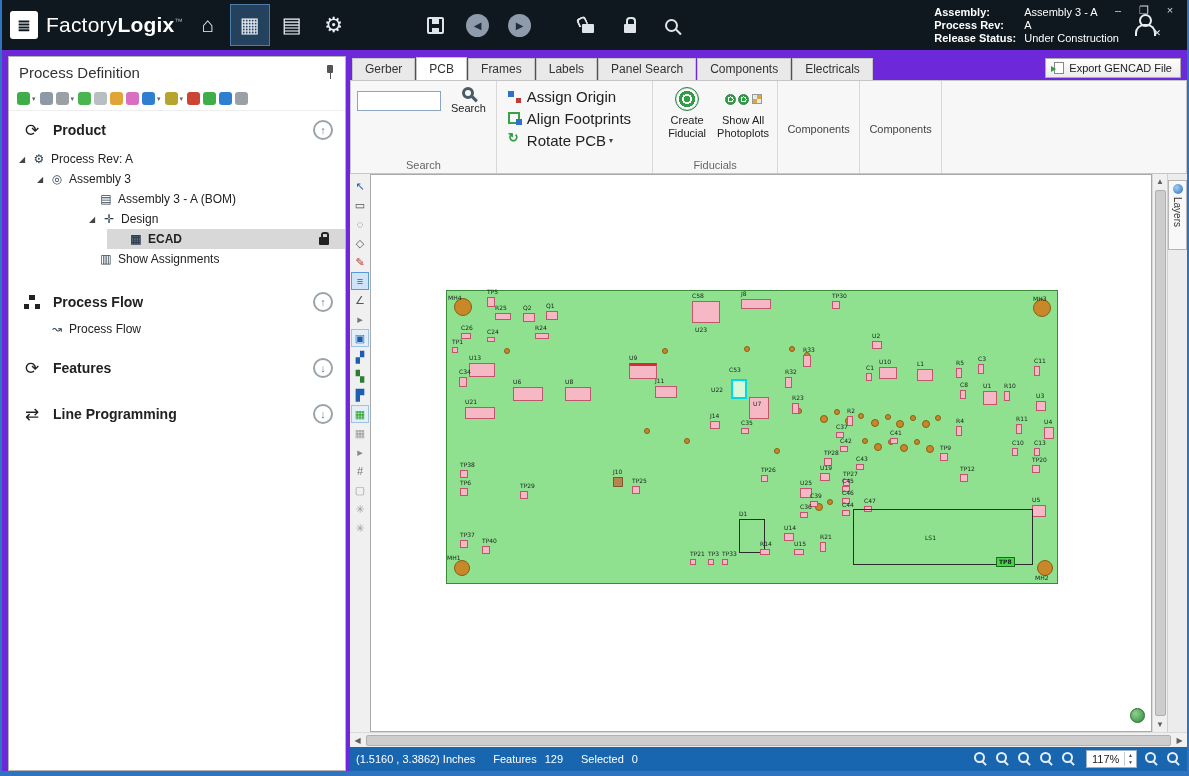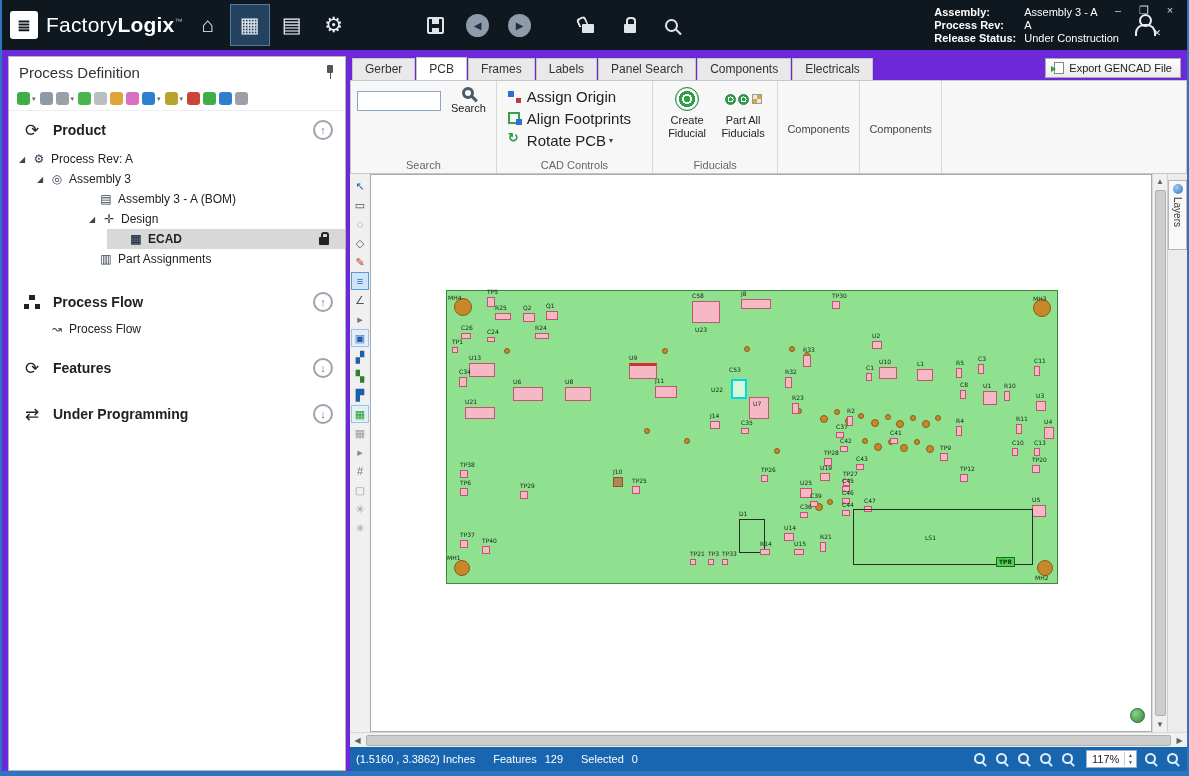--- a/index.html
+++ b/index.html
@@ -133,21 +133,21 @@
   .hthumb { height:11px; flex:1; margin:0 1px; background:#cdcdcd; border:1px solid #b0b0b0; border-radius:2px; }
   .layers-strip { width:20px; background:#ececec; position:relative; border-left:1px solid #d0d0d0; }
   .layers-tab { position:absolute; top:6px; left:0; width:19px; height:70px; background:#f8f8f8; border:1px solid #b5b5b5; display:flex; flex-direction:column; align-items:center; padding-top:3px; }
   .layers-ball { width:10px; height:10px; border-radius:50%; background:radial-gradient(circle at 35% 35%, #9ecdf2, #2a6fc2); margin-bottom:3px; flex:none; }
   .layers-txt { writing-mode:vertical-rl; font-size:10px; color:#333; }
 
   
   .statusbar { height:24px; background:#1866b0; color:#fff; display:flex; align-items:center; font-size:11px; padding:0 6px; }
   .sb-gap { margin-left:18px; }
   .sb-val { margin-left:8px; }
-  .sb-right { margin-left:auto; display:flex; align-items:center; }
+  .sb-right { margin-left:auto; display:flex; }
   .sb-ic { width:16px; height:16px; position:relative; margin-left:6px; }
   .sb-ic::before { content:""; position:absolute; left:2px; top:2px; width:7px; height:7px; border:2px solid #e8eef5; border-radius:50%; }
   .sb-ic::after { content:""; position:absolute; width:6px; height:2px; background:#e8eef5; right:1px; bottom:2px; transform:rotate(45deg); }
   .zoom-box { display:flex; align-items:center; background:#fff; color:#222; height:18px; margin-left:10px; border:1px solid #9ab0c6; padding-left:5px; }
   .zoom-box .z-val { font-size:11px; width:32px; }
   .spin { display:flex; flex-direction:column; border-left:1px solid #c3cdd8; }
   .spin span { font-size:5px; color:#445; padding:1px 3px; line-height:1; }
 </style>
 </head>
 <body>
@@ -255,21 +255,21 @@
           </div>
           <div class="tree-row selected" style="padding-left: 107px;">
             <span class="exp"></span>
             <span class="t-ic">▦</span>
             <span>ECAD</span>
             <span class="lock"></span>
           </div>
           <div class="tree-row" style="padding-left: 77px;">
             <span class="exp"></span>
             <span class="t-ic">▥</span>
-            <span>Part Assignments</span>
+            <span>Show Assignments</span>
           </div>
         </div>
 
       <div>
           <div class="section-hdr" style="margin-top: 10px;">
             <span class="s-ic">
               <span class="flow-ic"></span>
             </span>
             <span class="s-lbl">Process Flow</span>
             <span class="circ-btn">↑</span>
@@ -278,21 +278,21 @@
             <span class="t-ic">↝</span>
             <span>Process Flow</span>
           </div>
           <div class="section-hdr" style="margin-top: 10px;">
             <span class="s-ic">⟳</span>
             <span class="s-lbl">Features</span>
             <span class="circ-btn">↓</span>
           </div>
           <div class="section-hdr" style="margin-top: 10px;">
             <span class="s-ic">⇄</span>
-            <span class="s-lbl">Under Programming</span>
+            <span class="s-lbl">Line Programming</span>
             <span class="circ-btn">↓</span>
           </div>
         </div>
     </div>
 
     <div class="right-area">
       <div class="tabstrip">
         <div class="rtab">Gerber</div>
           <div class="rtab active">PCB</div>
           <div class="rtab">Frames</div>
@@ -328,36 +328,35 @@
                 <div class="cad-item">
                   <span class="cic photoplot"></span>
                   <span>Align Footprints</span>
                 </div>
                 <div class="cad-item caret">
                   <span class="cic rotate"></span>
                   <span>Rotate PCB</span>
                 </div>
               </div>
           </div>
-          <div class="rg-label">CAD Controls</div>
         </div>
 
         <div class="rgroup">
           <div class="fid-content">
             <div class="big-btn">
               <span class="fid-ic"></span>
               <span>Create Fiducial</span>
             </div>
             <div class="big-btn">
               <span class="fid-mini-row">
                 <span class="fid-mini"></span>
                 <span class="fid-mini"></span>
                 <span class="fid-grid"></span>
               </span>
-              <span>Part All Fiducials</span>
+              <span>Show All Photoplots</span>
             </div>
           </div>
           <div class="rg-label">Fiducials</div>
         </div>
 
         <div class="rgroup comp-group">
           <div class="rg-label">Components</div>
         </div>
         <div class="rgroup comp-group">
           <div class="rg-label">Components</div>

